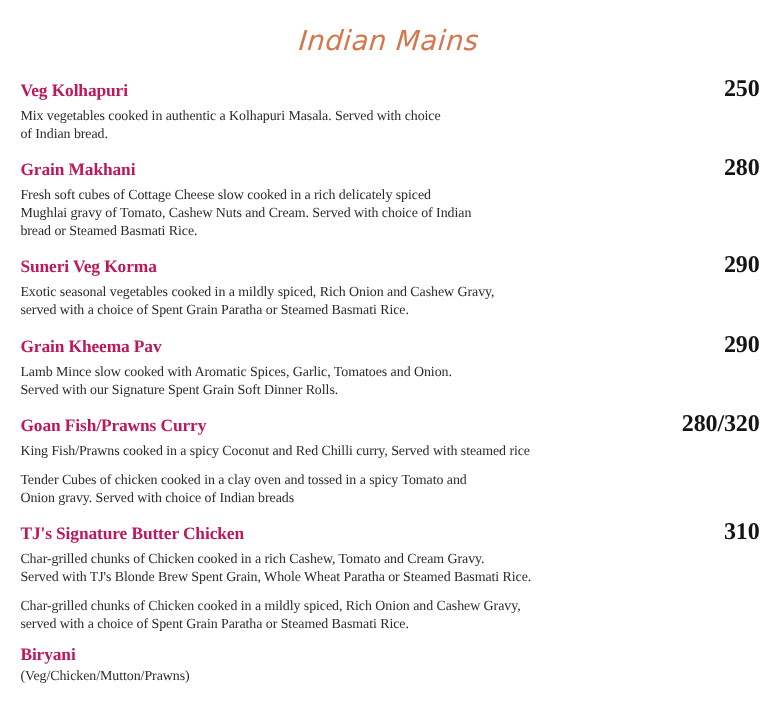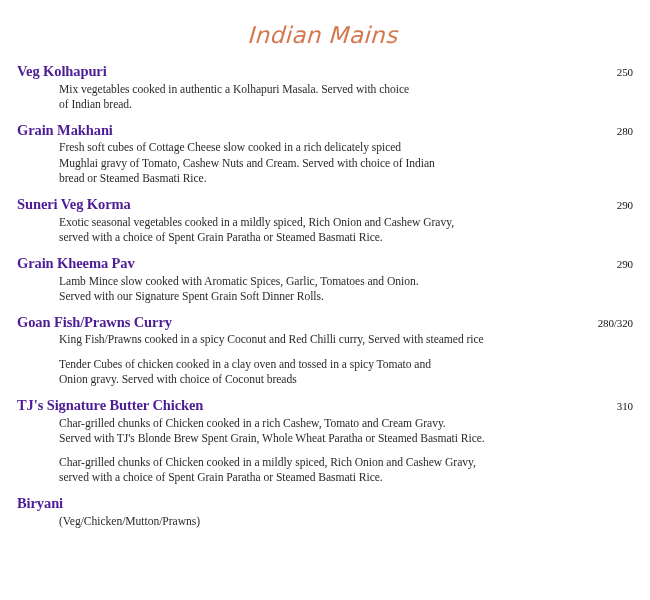--- a/index.html
+++ b/index.html
@@ -43,42 +43,41 @@
   .item-head {
     display: flex;
     align-items: baseline;
     justify-content: space-between;
   }
   .item-name {
     font-size: 14.5px;
     font-weight: bold;
     line-height: 1.28;
     letter-spacing: -0.1px;
-    color: #4c1d95;
+    color: #be185d;
     padding-right: 12px;
   }
   .item-price {
-    font-size: 11px;
-    font-weight: normal;
+    font-size: 20px;
+    font-weight: bold;
     line-height: 1.28;
     letter-spacing: -0.1px;
     color: #141414;
     white-space: nowrap;
     text-align: right;
     flex: 0 0 auto;
   }
   .item-desc {
     font-size: 11.6px;
     line-height: 1.31;
     color: #2b2b2b;
     max-width: 560px;
     margin-top: 1px;
     white-space: pre-line;
     letter-spacing: -0.05px;
-    margin-left: 42px;
   }
 </style>
 </head>
 <body>
 
 <div class="menu-page">
 
   <div class="section-title">Indian Mains</div>
 
   <div class="menu-list">
@@ -123,21 +122,21 @@
     <div class="menu-item">
       <div class="item-head">
         <div class="item-name">Goan Fish/Prawns Curry</div>
         <div class="item-price">280/320</div>
       </div>
       <div class="item-desc">King Fish/Prawns cooked in a spicy Coconut and Red Chilli curry, Served with steamed rice</div>
     </div>
 
     <div class="menu-item">
       <div class="item-desc">Tender Cubes of chicken cooked in a clay oven and tossed in a spicy Tomato and
-Onion gravy. Served with choice of Coconut breads</div>
+Onion gravy. Served with choice of Indian breads</div>
     </div>
 
     <div class="menu-item">
       <div class="item-head">
         <div class="item-name">TJ's Signature Butter Chicken</div>
         <div class="item-price">310</div>
       </div>
       <div class="item-desc">Char-grilled chunks of Chicken cooked in a rich Cashew, Tomato and Cream Gravy.
 Served with TJ's Blonde Brew Spent Grain, Whole Wheat Paratha or Steamed Basmati Rice.</div>
     </div>

